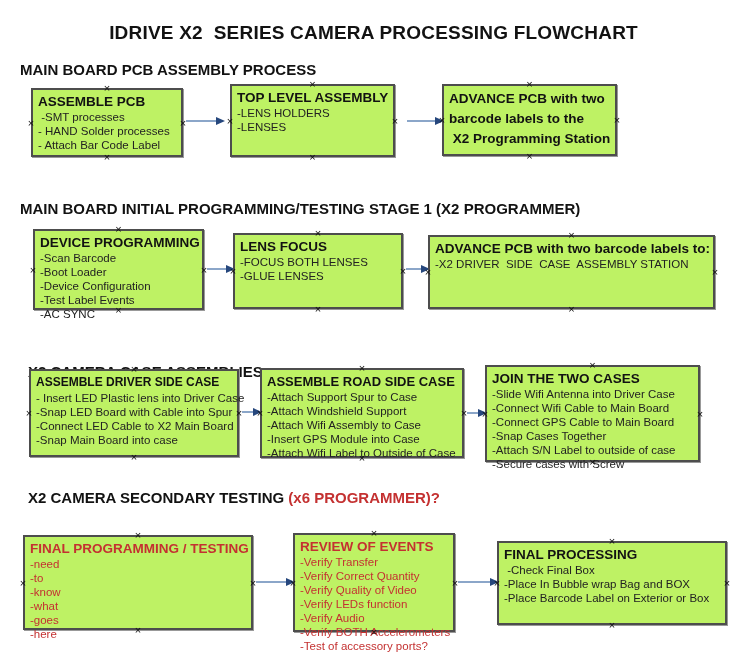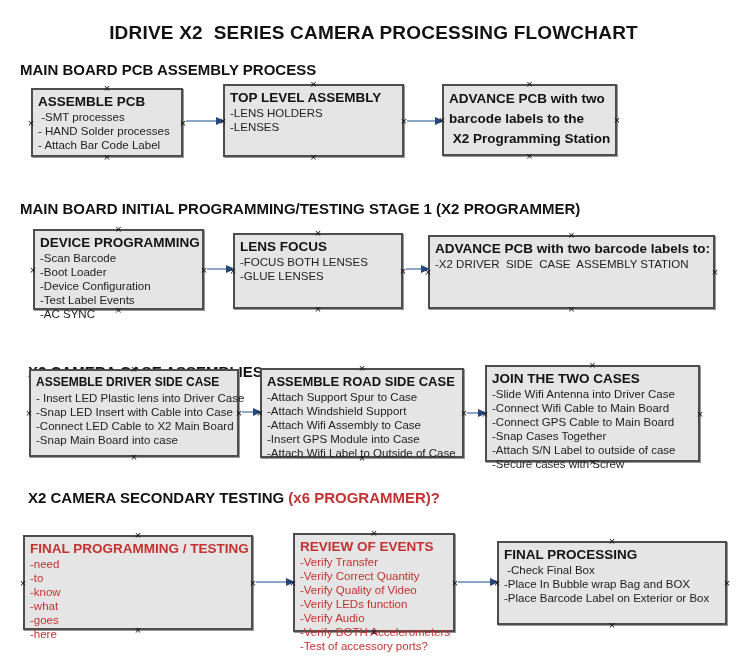--- a/index.html
+++ b/index.html
@@ -7,21 +7,21 @@
     width:747px;height:662px;position:relative;background:#ffffff;
     font-family:"Liberation Sans",sans-serif;overflow:hidden;
   }
   .main-title{
     position:absolute;top:22px;left:0;width:747px;text-align:center;
     font-size:19px;font-weight:bold;color:#121212;letter-spacing:.2px;white-space:pre;
   }
   .sec-heading{position:absolute;font-size:15px;font-weight:bold;color:#121212;white-space:pre}
   .sec-heading .red-part{color:#c43131;margin-left:0}
   .box{
-    position:absolute;box-sizing:border-box;background:#e5e5e5;
+    position:absolute;box-sizing:border-box;background:#bef264;
     border:2px solid #4d4d4d;box-shadow:1px 1px 0 #999;padding:3px 5px;
   }
   .btitle{font-size:13.5px;font-weight:bold;color:#121212;white-space:pre;line-height:17px}
   .line{font-size:11.5px;color:#222222;white-space:pre;line-height:14px}
   .box.red .btitle,.box.red .line{color:#c43131}
   .blines.bold .line{font-weight:bold;font-size:13.5px;color:#121212;line-height:20px}
   
   .h{position:absolute;font-size:11px;line-height:9px;color:#111;font-weight:normal}
   .h::before{content:'\00d7'}
   .ht{left:50%;top:-2px;transform:translate(-50%,-50%)}
@@ -51,21 +51,21 @@
   <div class="btitle">ASSEMBLE PCB</div>
   <div class="blines">
       <div class="line"> -SMT processes</div>
       <div class="line">- HAND Solder processes</div>
       <div class="line">- Attach Bar Code Label</div>
     </div>
 </div>
 
 <div class="arrow" style="left:186px;top:120px;width:36px"></div>
 
-<div class="box" style="left:223px;top:84px;width:181px;height:73px">
+<div class="box" style="left:230px;top:84px;width:165px;height:73px">
   <span class="h ht"></span>
   <span class="h hb"></span>
   <span class="h hl"></span>
   <span class="h hr"></span>
   <div class="btitle">TOP LEVEL ASSEMBLY</div>
   <div class="blines">
       <div class="line">-LENS HOLDERS</div>
       <div class="line">-LENSES</div>
     </div>
 </div>
@@ -131,21 +131,21 @@
 <div class="sec-heading" style="left:28px;top:363px">X2 CAMERA CASE ASSEMBLIES</div>
 
 <div class="box" style="left:29px;top:369px;width:210px;height:88px">
   <span class="h ht"></span>
   <span class="h hb"></span>
   <span class="h hl"></span>
   <span class="h hr"></span>
   <div class="btitle" style="font-size:12px">ASSEMBLE DRIVER SIDE CASE</div>
   <div class="blines">
       <div class="line">- Insert LED Plastic lens into Driver Case</div>
-      <div class="line">-Snap LED Insert with Cable into Case</div>
+      <div class="line">-Snap LED Board with Cable into Spur</div>
       <div class="line">-Connect LED Cable to X2 Main Board</div>
       <div class="line">-Snap Main Board into case</div>
     </div>
 </div>
 
 <div class="arrow" style="left:242px;top:411px;width:17px"></div>
 
 <div class="box" style="left:260px;top:368px;width:204px;height:90px">
   <span class="h ht"></span>
   <span class="h hb"></span>

